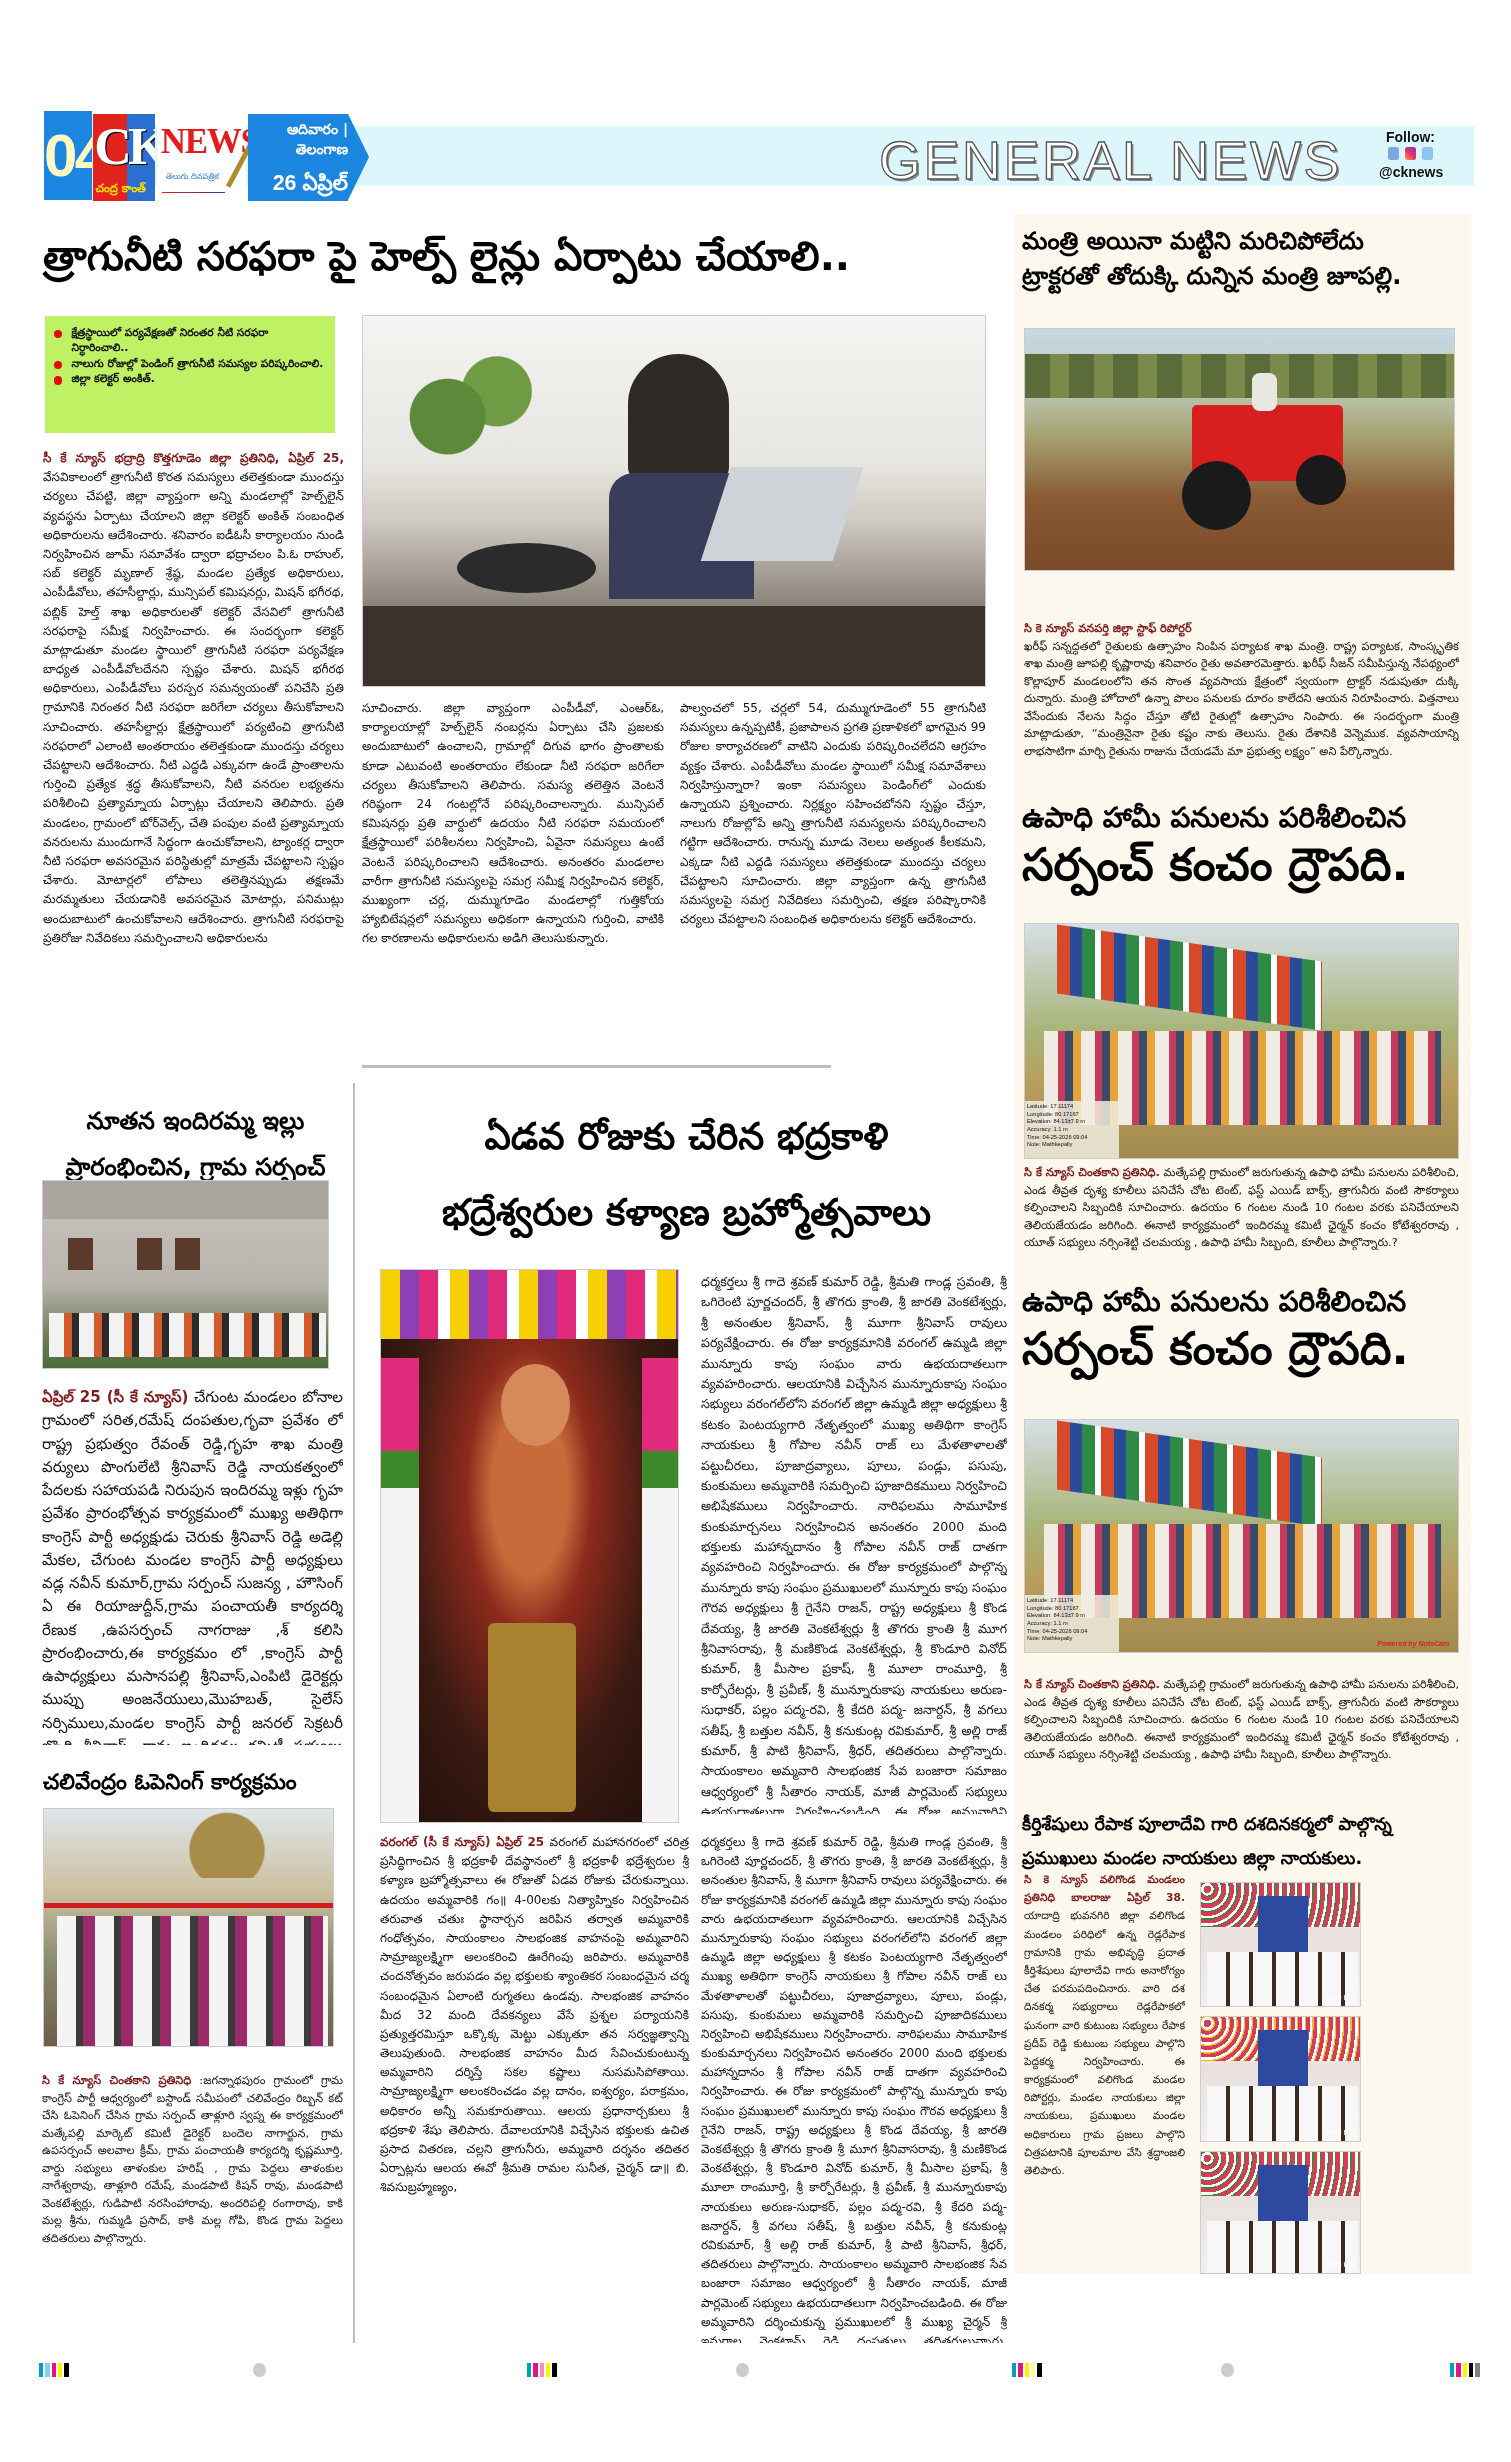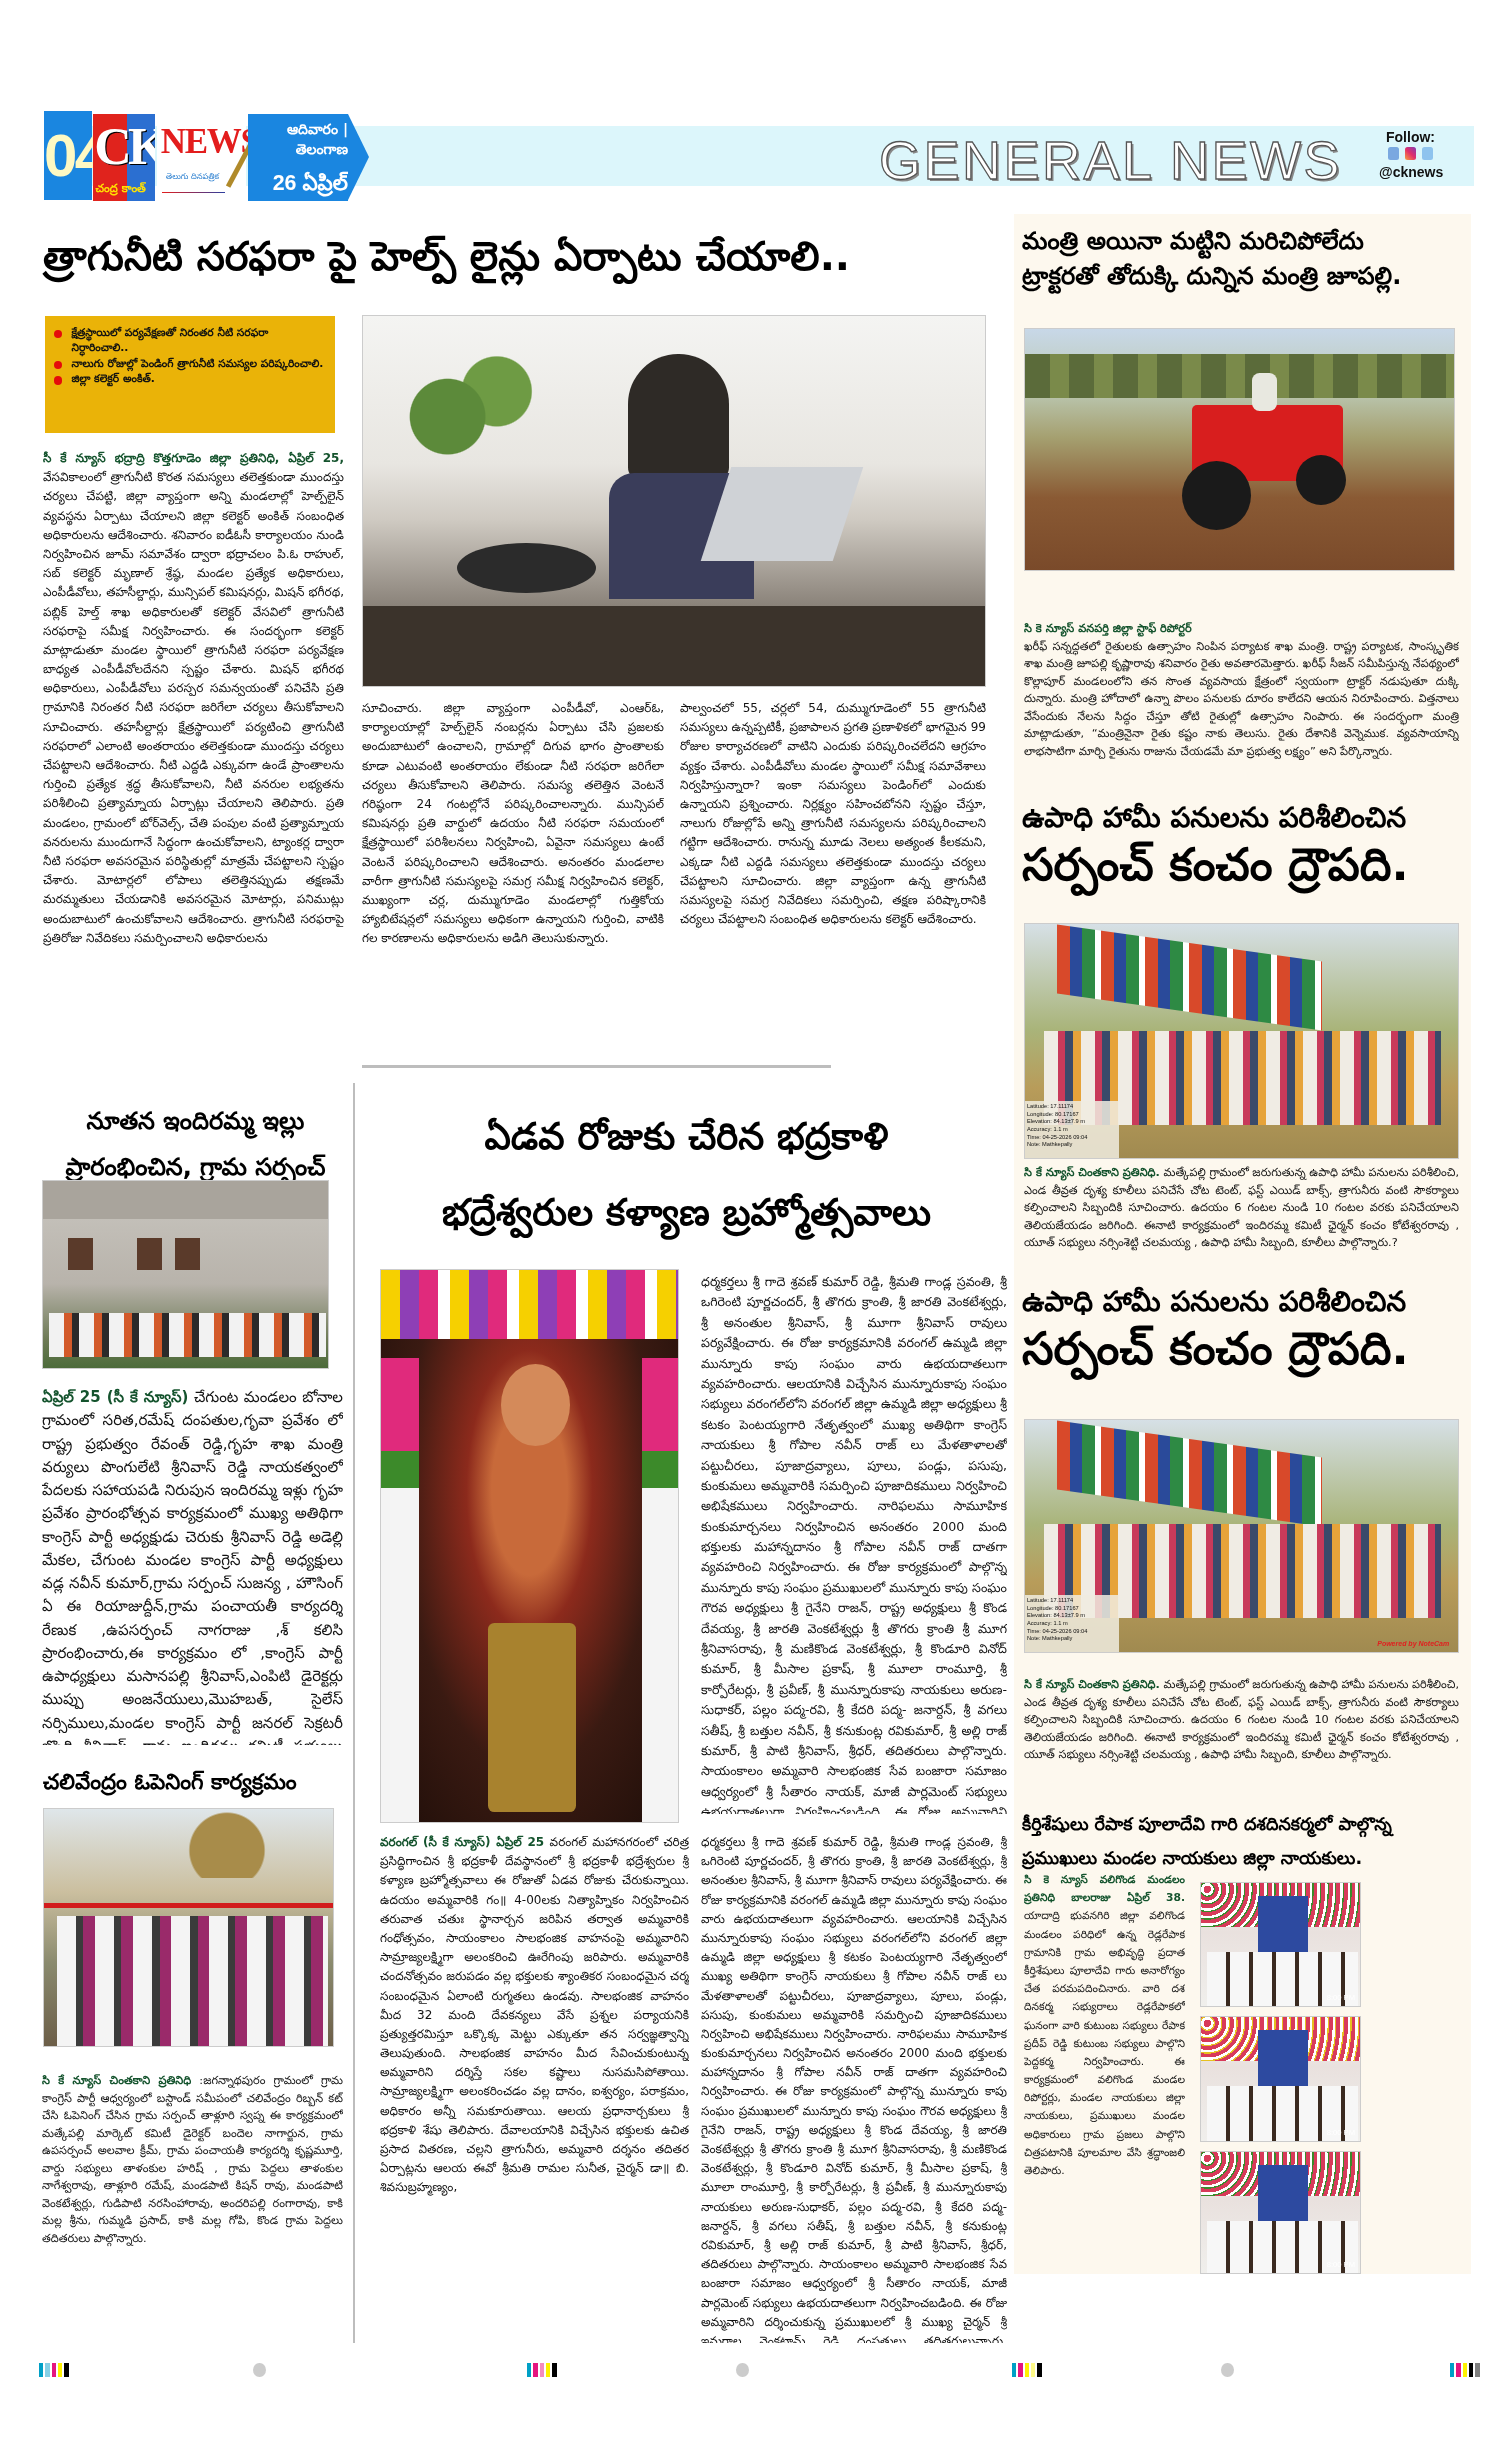--- a/index.html
+++ b/index.html
@@ -30,29 +30,29 @@
   .follow .fl { font-size:14px; font-weight:700;}
   .follow .icons { font-size:11.3px; margin:2.5px 0; }
   .follow .icons span { display:inline-block; width:11.3px; height:12.6px; margin:0 1.3px; border-radius:2.5px;}
   .follow .handle { font-size:14px; font-weight:700;}
 
   
   .abs { position: absolute; }
   .photo { position: absolute; overflow: hidden; border: 0.6px solid #ccc; }
   .headline { font-weight: 700; line-height: 1.2; color: #000; }
   .body-text { font-size: 12.6px; line-height: 1.6; text-align: justify; color: #111; }
-  .dateline { color: #14532d; font-weight: 700; }
+  .dateline { color: #7f1d1d; font-weight: 700; }
   .vrule { position:absolute; width:1.9px; background:#bdbdbd; }
   .hrule { position:absolute; height:3.1px; background:#bdbdbd; }
 
   
   .right-col { position: absolute; left: 1014px; top: 214px; width: 457px; height: 2060px; background: #fdf8ee; }
 
   
-  .bullets { position:absolute; left:45px; top:316px; width:290px; height:117px; background:#eab308; padding:8.8px 6.3px 0 8.8px; }
+  .bullets { position:absolute; left:45px; top:316px; width:290px; height:117px; background:#bef264; padding:8.8px 6.3px 0 8.8px; }
   .bullets li { list-style:none; font-size:10.7px; line-height:1.45; position:relative; padding-left:17.6px; font-weight:700;}
   .bullets li::before { content:""; position:absolute; left:0; top:5px; width:8.2px; height:8.2px; border-radius:50%; background:#e40b0b;}
 
   
   .reg { position:absolute; top:2363px; height:14px; display:flex; gap:1.9px;}
   .reg span { width:4.4px; height:14px; display:block;}
   .oval { position:absolute; top:2363px; width:12.6px; height:14px; border-radius:50%; background:#cccccc; }
 </style>
 </head>
 <body>

